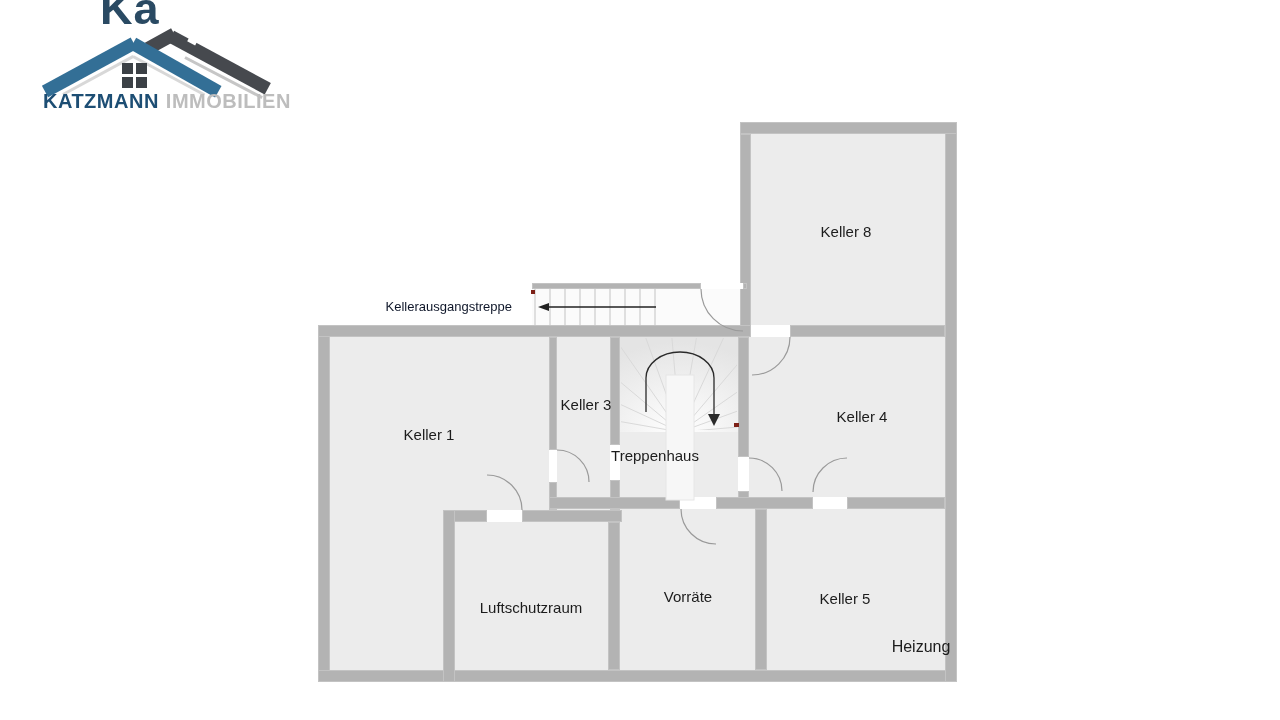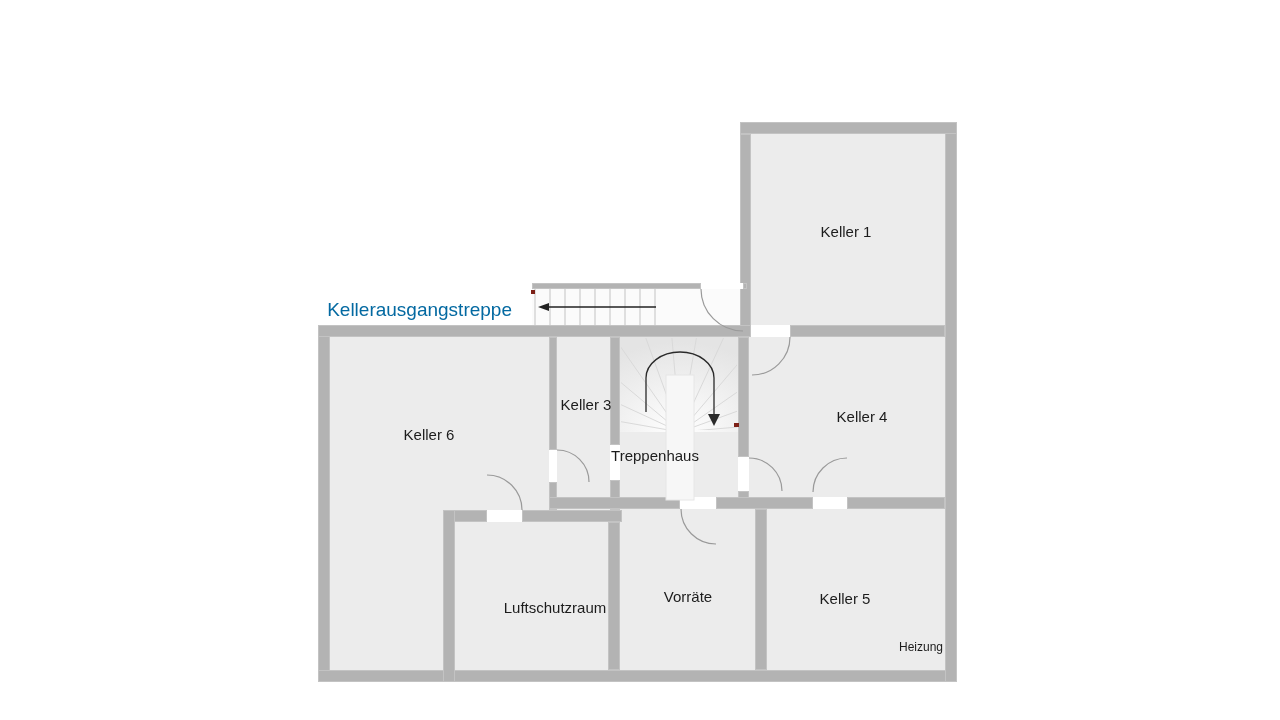--- a/index.html
+++ b/index.html
@@ -17,29 +17,56 @@
   .brand{position:absolute;left:43px;top:90px;font-size:20px;font-weight:bold;
          letter-spacing:0.5px;white-space:nowrap;z-index:7;}
   .brand .nm{color:#1d4e74;}
   .brand .sfx{color:#bdbdbd;margin-left:7px;}
   
   .fill{position:absolute;background:#ececec;}
   .w{position:absolute;background:#b3b3b3;box-shadow:inset 0 0 0 1px rgba(255,255,255,.22);}
   .leaf{position:absolute;background:#ffffff;}
   .room-label{position:absolute;transform:translate(-50%,-50%);font-size:15px;color:#1c1c1c;
               white-space:nowrap;}
-  .small-label{font-size:12px;}
-  .annot{position:absolute;font-size:19px;color:#0369a1;white-space:nowrap;}
+  .small-label{font-size:16px;}
+  .annot{position:absolute;font-size:13px;color:#0f172a;white-space:nowrap;}
   svg.overlay{position:absolute;left:0;top:0;pointer-events:none;}
 </style>
 </head>
 <body>
 
 <div class="page">
 
+  <div class="logo">
+
+    <div class="slope" style="left:148px;top:42px;width:30px;height:13px;background:#46494e;transform:rotate(-29deg);z-index:1;"></div>
+    <div class="slope" style="left:171px;top:30px;width:110px;height:13px;background:#46494e;transform:rotate(28.4deg);z-index:1;"></div>
+    <div class="slope" style="left:185px;top:56px;width:87px;height:3px;background:#c6c6c6;transform:rotate(27.5deg);z-index:1;"></div>
+
+    <div class="slope" style="left:190px;top:30px;width:9px;height:12px;background:#ffffff;transform:rotate(28deg);z-index:2;"></div>
+
+    <div class="slope" style="left:45px;top:85px;width:101px;height:13px;background:#336f96;transform:rotate(-28.5deg);z-index:3;"></div>
+    <div class="slope" style="left:133px;top:37px;width:98px;height:13px;background:#336f96;transform:rotate(29.5deg);z-index:3;"></div>
+
+    <div class="slope" style="left:63px;top:93px;width:80px;height:3px;background:#d8d8d8;transform:rotate(-28.5deg);z-index:4;"></div>
+    <div class="slope" style="left:133px;top:55px;width:81px;height:3px;background:#d8d8d8;transform:rotate(28.2deg);z-index:4;"></div>
+
+    <div class="win">
+      <div class="pane" style="left:0;top:0;"></div>
+      <div class="pane" style="left:14px;top:0;"></div>
+      <div class="pane" style="left:0;top:14px;"></div>
+      <div class="pane" style="left:14px;top:14px;"></div>
+    </div>
+
+    <div class="wm">Ka</div>
+
+    <div class="brand">
+      <span class="nm">KATZMANN</span><span class="sfx">IMMOBILIEN</span>
+    </div>
+  </div>
 
   <div class="abs" style="left:0;top:0;width:1280px;height:720px;">
 
     <div class="fill" style="left:751px;top:133px;width:194px;height:192px;"></div>
     <div class="fill" style="left:330px;top:337px;width:615px;height:333px;"></div>
     <div class="fill" style="left:532px;top:289px;width:208px;height:36px;background:#fbfbfb;"></div>
 
     <div class="w" style="left:318px;top:325px;width:12px;height:357px;"></div>
     <div class="w" style="left:318px;top:670px;width:639px;height:12px;"></div>
     <div class="w" style="left:945px;top:122px;width:12px;height:560px;"></div>
@@ -134,25 +161,25 @@
         <path d="M790,337 A38,38 0 0 1 752,375"></path>
         <path d="M701,289 A42,42 0 0 0 743,331"></path>
       </g>
 
       <g fill="#7d2016">
         <rect x="531" y="290" width="4" height="4"></rect>
         <rect x="734" y="423" width="5" height="4"></rect>
       </g>
     </svg>
 
-    <div class="room-label" style="left:846px;top:231px;">Keller 1</div>
-    <div class="room-label" style="left:429px;top:434px;">Keller 6</div>
+    <div class="room-label" style="left:846px;top:231px;">Keller 8</div>
+    <div class="room-label" style="left:429px;top:434px;">Keller 1</div>
     <div class="room-label" style="left:586px;top:404px;">Keller 3</div>
     <div class="room-label" style="left:655px;top:455px;">Treppenhaus</div>
     <div class="room-label" style="left:862px;top:416px;text-align:center;">Keller 4</div>
-    <div class="room-label" style="left:531px;top:607px;margin-left:24px;">Luftschutzraum</div>
+    <div class="room-label" style="left:531px;top:607px;">Luftschutzraum</div>
     <div class="room-label" style="left:688px;top:596px;">Vorräte</div>
     <div class="room-label" style="left:845px;top:598px;">Keller 5</div>
     <div class="room-label small-label" style="left:921px;top:647px;">Heizung</div>
     <div class="annot" style="right:768px;top:299px;">Kellerausgangstreppe</div>
 
   </div>
 </div>
 
 </body></html>

